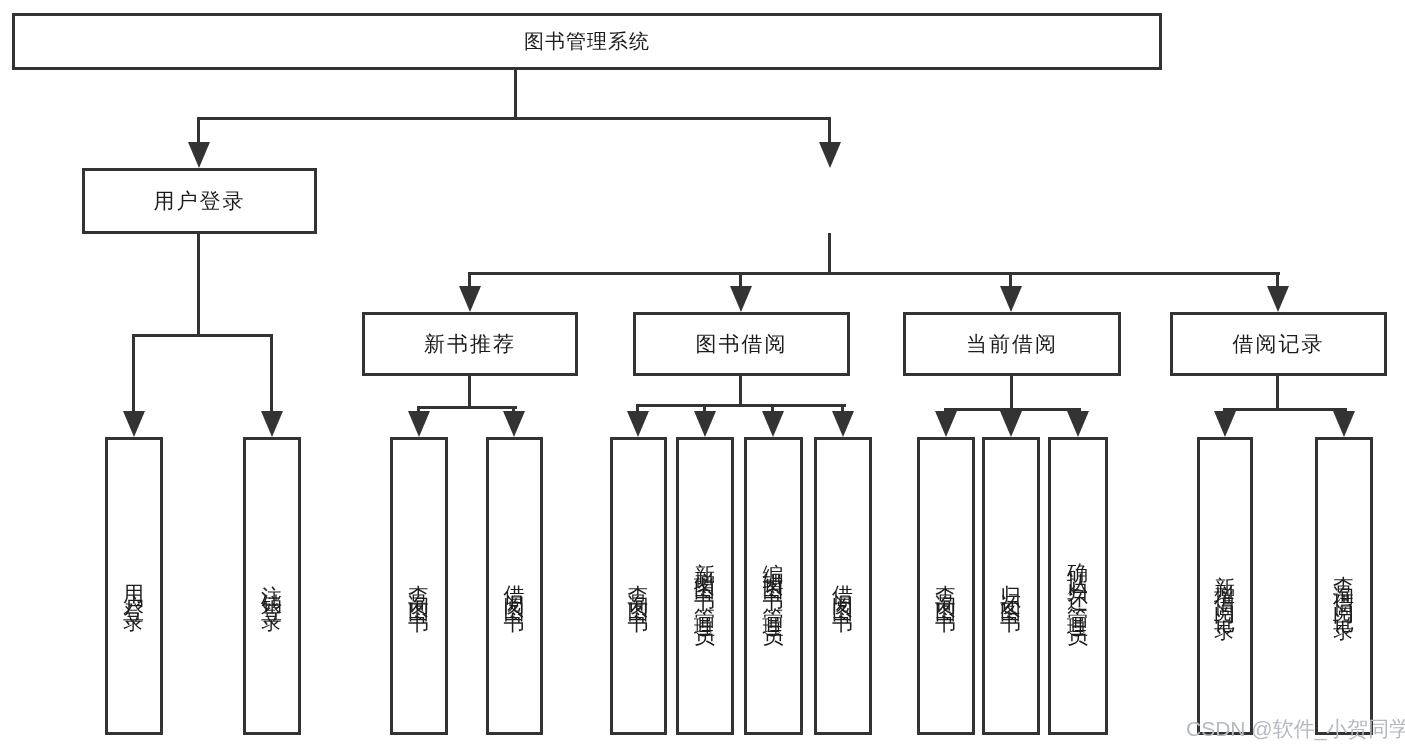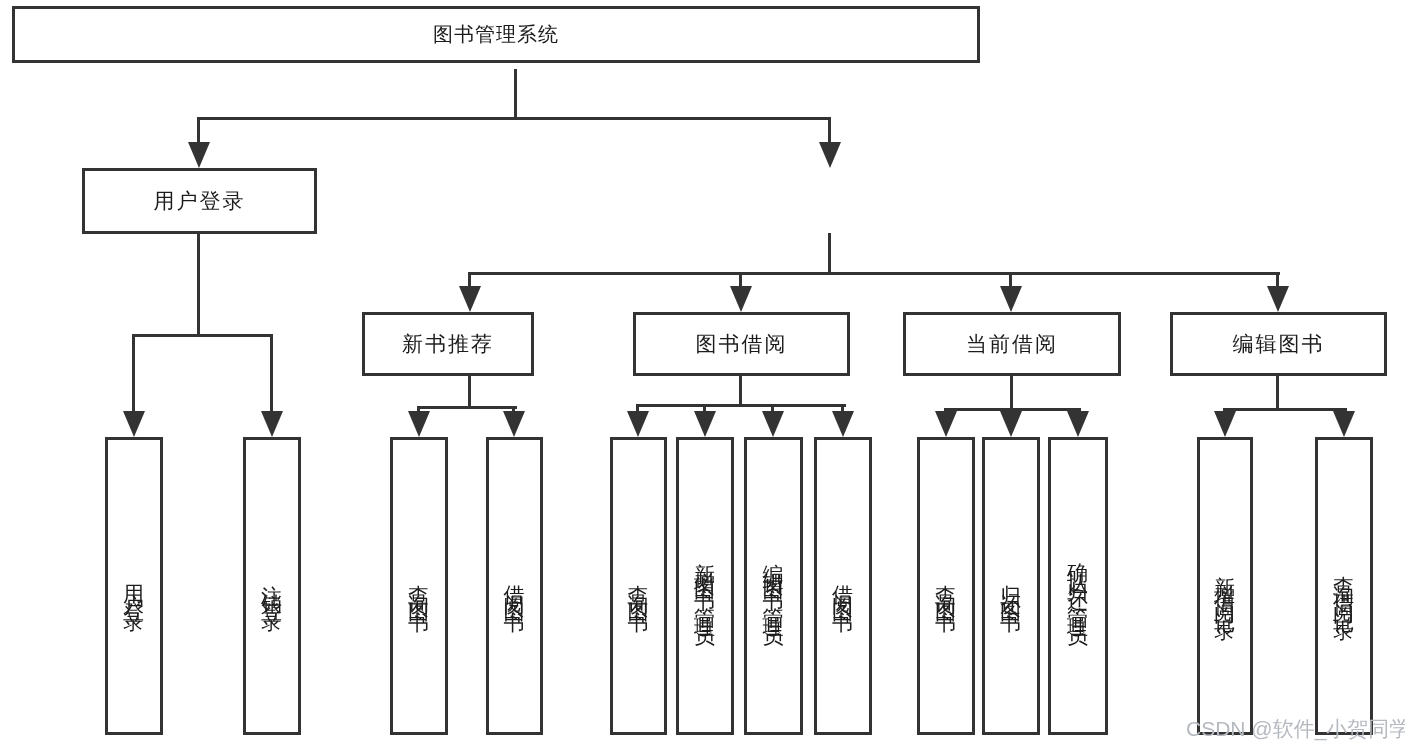--- a/index.html
+++ b/index.html
@@ -70,21 +70,21 @@
     letter-spacing: 0px;
     white-space: nowrap;
     z-index: 5;
   }
 </style>
 </head>
 <body>
 
 <div class="canvas">
 
-  <div class="node" style="left:12px;top:6px;width:968px;height:57px">
+  <div class="node" style="left:12px;top:13px;width:1150px;height:57px">
     <span class="root-label">图书管理系统</span>
   </div>
 
   <div class="vline" style="left:514px;top:69px;height:50px"></div>
   <div class="hline" style="left:197px;top:117px;width:634px"></div>
   <div class="vline" style="left:197px;top:117px;height:28px"></div>
   <div class="arrow" style="left:188px;top:142px"></div>
   <div class="vline" style="left:828px;top:117px;height:28px"></div>
   <div class="arrow" style="left:819px;top:142px"></div>
 
@@ -103,31 +103,31 @@
   <div class="hline" style="left:468px;top:272px;width:812px"></div>
   <div class="vline" style="left:468px;top:272px;height:18px"></div>
   <div class="arrow" style="left:459px;top:286px"></div>
   <div class="vline" style="left:739px;top:272px;height:18px"></div>
   <div class="arrow" style="left:730px;top:286px"></div>
   <div class="vline" style="left:1009px;top:272px;height:18px"></div>
   <div class="arrow" style="left:1000px;top:286px"></div>
   <div class="vline" style="left:1276px;top:272px;height:18px"></div>
   <div class="arrow" style="left:1267px;top:286px"></div>
 
-  <div class="node" style="left:362px;top:312px;width:172px;height:64px">
+  <div class="node" style="left:362px;top:312px;width:216px;height:64px">
     <span class="hlabel">新书推荐</span>
   </div>
   <div class="node" style="left:903px;top:312px;width:218px;height:64px">
     <span class="hlabel">当前借阅</span>
   </div>
   <div class="node" style="left:633px;top:312px;width:217px;height:64px">
     <span class="hlabel">图书借阅</span>
   </div>
   <div class="node" style="left:1170px;top:312px;width:217px;height:64px">
-    <span class="hlabel">编辑图书</span>
+    <span class="hlabel">借阅记录</span>
   </div>
 
   <div class="vline" style="left:468px;top:376px;height:33px"></div>
   <div class="hline" style="left:417px;top:406px;width:100px"></div>
   <div class="vline" style="left:417px;top:406px;height:8px"></div>
   <div class="arrow" style="left:408px;top:411px"></div>
   <div class="vline" style="left:512px;top:406px;height:8px"></div>
   <div class="arrow" style="left:503px;top:411px"></div>
 
   <div class="vline" style="left:739px;top:376px;height:31px"></div>

